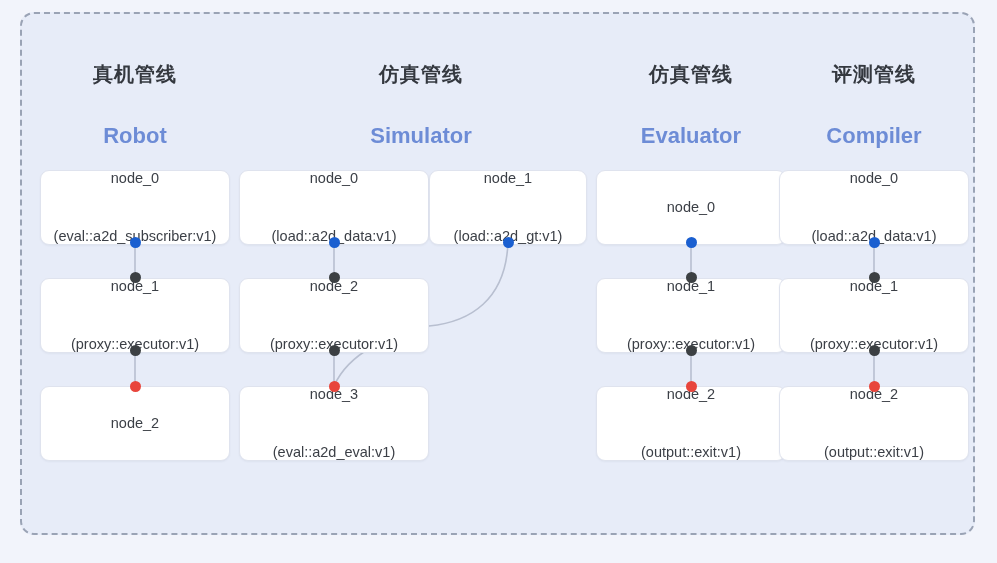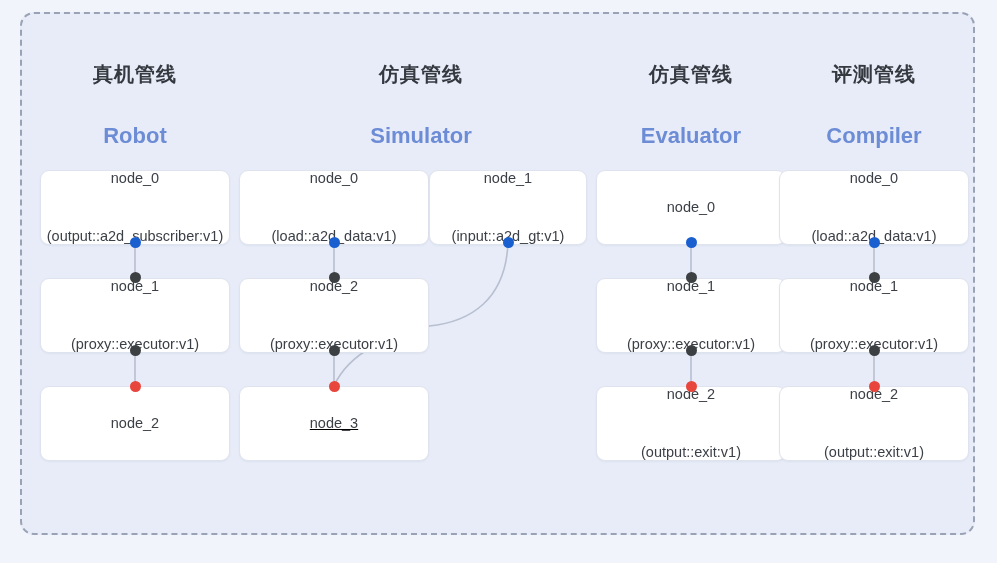--- a/index.html
+++ b/index.html
@@ -134,21 +134,21 @@
     </g>
   </svg>
 
   <div class="column" style="left:40px; width:190px;">
     <div class="col-title-cn">真机管线</div>
     <div class="col-title-en">Robot</div>
   </div>
 
   <div class="node" style="left:40px; top:170px;">
     <div class="nname">node_0</div>
-    <div class="nkind">(output::a2d_subscriber:v1)</div>
+    <div class="nkind">(eval::a2d_subscriber:v1)</div>
   </div>
   <div class="port port-blue" style="left:130px; top:237px;"></div>
 
   <div class="node" style="left:40px; top:278px;">
     <div class="nname">node_1</div>
     <div class="nkind">(proxy::executor:v1)</div>
   </div>
   <div class="port port-dark" style="left:130px; top:272px;"></div>
   <div class="port port-dark" style="left:130px; top:345px;"></div>
 
@@ -163,33 +163,34 @@
   </div>
 
   <div class="node" style="left:239px; top:170px;">
     <div class="nname">node_0</div>
     <div class="nkind">(load::a2d_data:v1)</div>
   </div>
   <div class="port port-blue" style="left:329px; top:237px;"></div>
 
   <div class="node" style="left:429px; top:170px; width:158px;">
     <div class="nname">node_1</div>
-    <div class="nkind">(input::a2d_gt:v1)</div>
+    <div class="nkind">(load::a2d_gt:v1)</div>
   </div>
   <div class="port port-blue" style="left:503px; top:237px;"></div>
 
   <div class="node" style="left:239px; top:278px;">
     <div class="nname">node_2</div>
     <div class="nkind">(proxy::executor:v1)</div>
   </div>
   <div class="port port-dark" style="left:329px; top:272px;"></div>
   <div class="port port-dark" style="left:329px; top:345px;"></div>
 
-  <div class="node" style="left:239px; top:386px;text-decoration:underline;">
+  <div class="node" style="left:239px; top:386px;">
     <div class="nname">node_3</div>
+    <div class="nkind">(eval::a2d_eval:v1)</div>
   </div>
   <div class="port port-red" style="left:329px; top:381px;"></div>
 
   <div class="column" style="left:596px; width:190px;">
     <div class="col-title-cn">仿真管线</div>
     <div class="col-title-en">Evaluator</div>
   </div>
 
   <div class="node" style="left:596px; top:170px;">
     <div class="nname">node_0</div>

